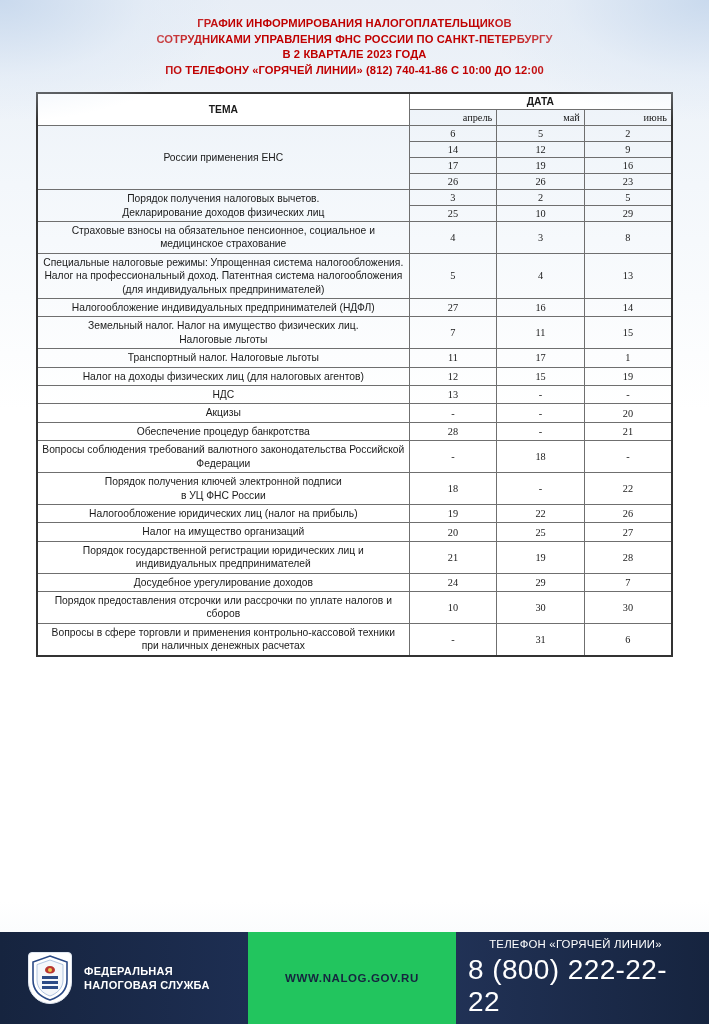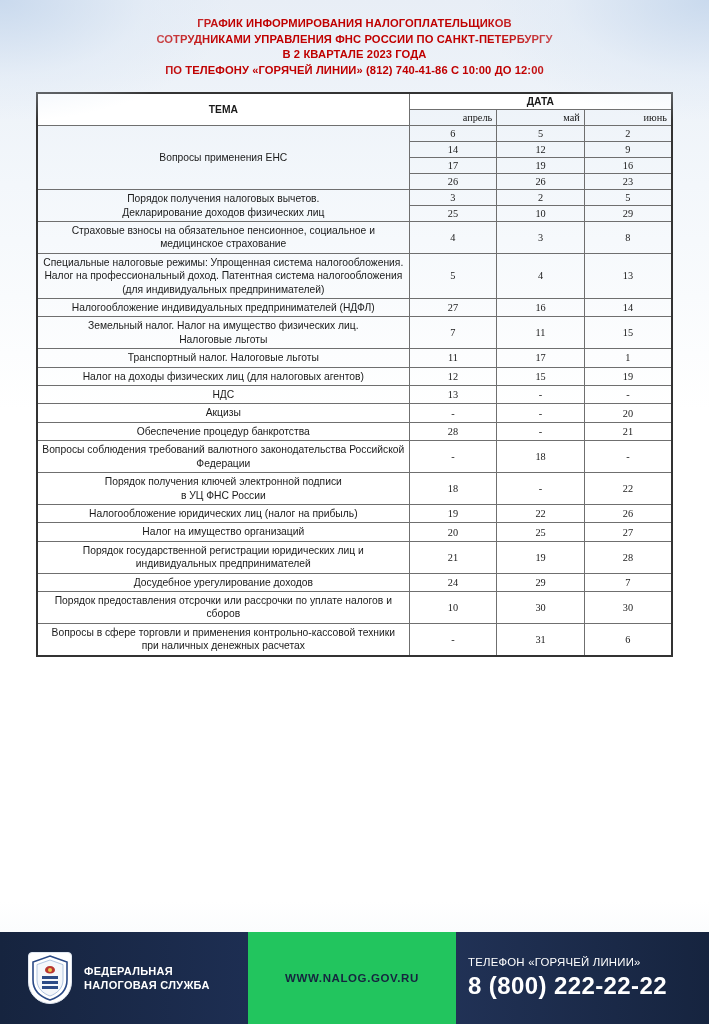--- a/index.html
+++ b/index.html
@@ -155,34 +155,34 @@
   }
   .site-text {
     color: #16243f;
     font-weight: bold;
     font-size: 11.5px;
     letter-spacing: 0.6px;
   }
   .f-right {
     flex: 1;
     flex-direction: column;
-    align-items: flex-start;
+    align-items: center;
     justify-content: center;
     padding-right: 26px;
   }
   .hot-label {
     color: #ffffff;
     font-size: 11.4px;
     letter-spacing: 0.2px;
     margin-bottom: 4px;
   }
   .hot-number {
     color: #ffffff;
-    font-size: 24px;
-    font-weight: bold;
+    font-size: 28px;
+    font-weight: normal;
     letter-spacing: 0.4px;
   }
 </style>
 </head>
 <body>
 
 <div class="page">
   <div class="corner-tl"></div>
   <div class="corner-tr"></div>
 
@@ -207,21 +207,21 @@
           <th class="head" colspan="3">ДАТА</th>
         </tr>
         <tr>
           <th class="sub">апрель</th>
           <th class="sub">май</th>
           <th class="sub">июнь</th>
         </tr>
       </thead>
       <tbody id="sched-body">
           <tr>
-            <td class="topic" rowspan="4">Вопросы применения ЕНС</td>
+            <td class="topic" rowspan="4">России применения ЕНС</td>
             <td class="date">6</td>
             <td class="date">5</td>
             <td class="date">2</td>
           </tr>
           <tr>
             <td class="date">14</td>
             <td class="date">12</td>
             <td class="date">9</td>
           </tr>
           <tr>

